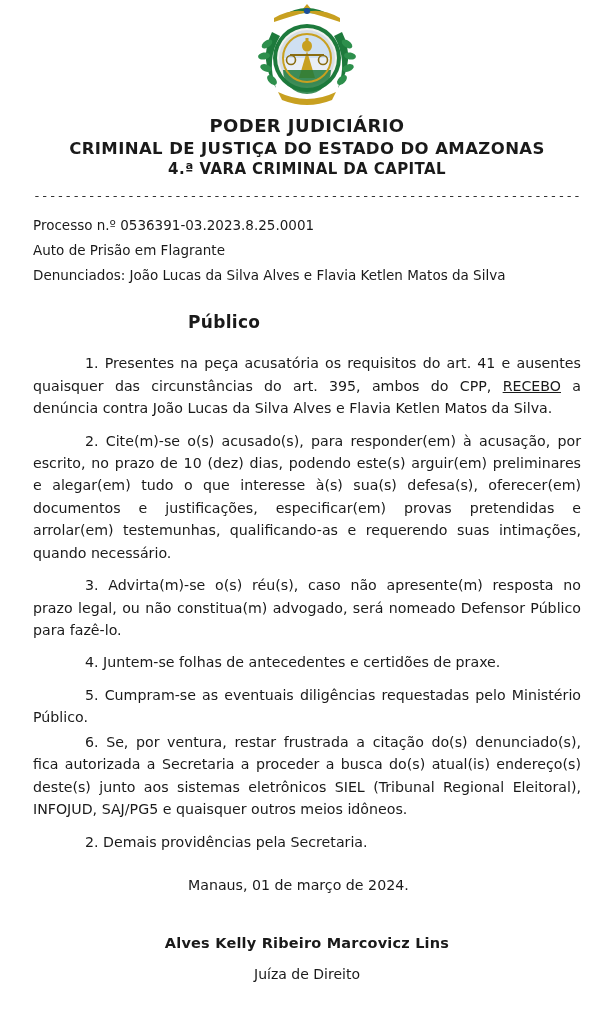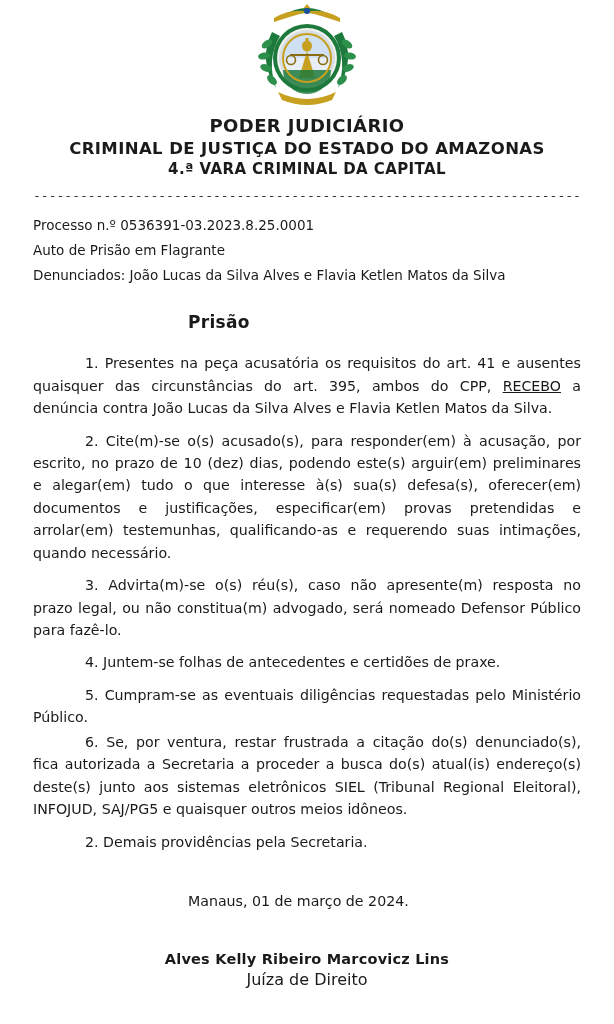--- a/index.html
+++ b/index.html
@@ -88,37 +88,37 @@
     text-justify: inter-word;
   }
   .body p {
     margin: 0 0 10px 0;
   }
   .body p.indent { text-indent: 52px; }
   .body p.tight { margin-bottom: 2px; }
   .u { text-decoration: underline; font-weight: normal; }
 
   .place-date {
-    margin-top: 40px;
+    margin-top: 24px;
     font-size: 14.2px;
     padding-left: 155px;
   }
 
   .sign {
     margin-top: 42px;
     text-align: center;
   }
   .sign .name {
     font-size: 14.5px;
     font-weight: bold;
     letter-spacing: 0.2px;
   }
   .sign .role {
-    font-size: 16px;
-    margin-top: 3px;
+    font-size: 14px;
+    margin-top: 15px;
   }
 </style>
 </head>
 <body>
 
 <div class="page">
 
   <div class="emblem-wrap">
     <div class="emblem">
       <svg viewBox="0 0 110 108" width="110" height="108" xmlns="http://www.w3.org/2000/svg">
@@ -174,21 +174,21 @@
   </div>
 
   <div class="divider">--------------------------------------------------------------------------------</div>
 
   <div class="meta">
     <div>Processo n.º 0536391-03.2023.8.25.0001</div>
     <div>Auto de Prisão em Flagrante</div>
     <div>Denunciados: João Lucas da Silva Alves e Flavia Ketlen Matos da Silva</div>
   </div>
 
-  <div class="decision-title">Prisão</div>
+  <div class="decision-title">Público</div>
 
   <div class="body">
     <p class="indent"><span>1. Presentes na peça acusatória os requisitos do art. 41 e ausentes quaisquer das circunstâncias do art. 395, ambos do CPP, </span><span class="u">RECEBO</span><span> a denúncia contra João Lucas da Silva Alves e Flavia Ketlen Matos da Silva.</span></p>
 
     <p class="indent">2. Cite(m)-se o(s) acusado(s), para responder(em) à acusação, por escrito, no prazo de 10 (dez) dias, podendo este(s) arguir(em) preliminares e alegar(em) tudo o que interesse à(s) sua(s) defesa(s), oferecer(em) documentos e justificações, especificar(em) provas pretendidas e arrolar(em) testemunhas, qualificando-as e requerendo suas intimações, quando necessário.</p>
 
     <p class="indent">3. Advirta(m)-se o(s) réu(s), caso não apresente(m) resposta no prazo legal, ou não constitua(m) advogado, será nomeado Defensor Público para fazê-lo.</p>
 
     <p class="indent">4. Juntem-se folhas de antecedentes e certidões de praxe.</p>
 

